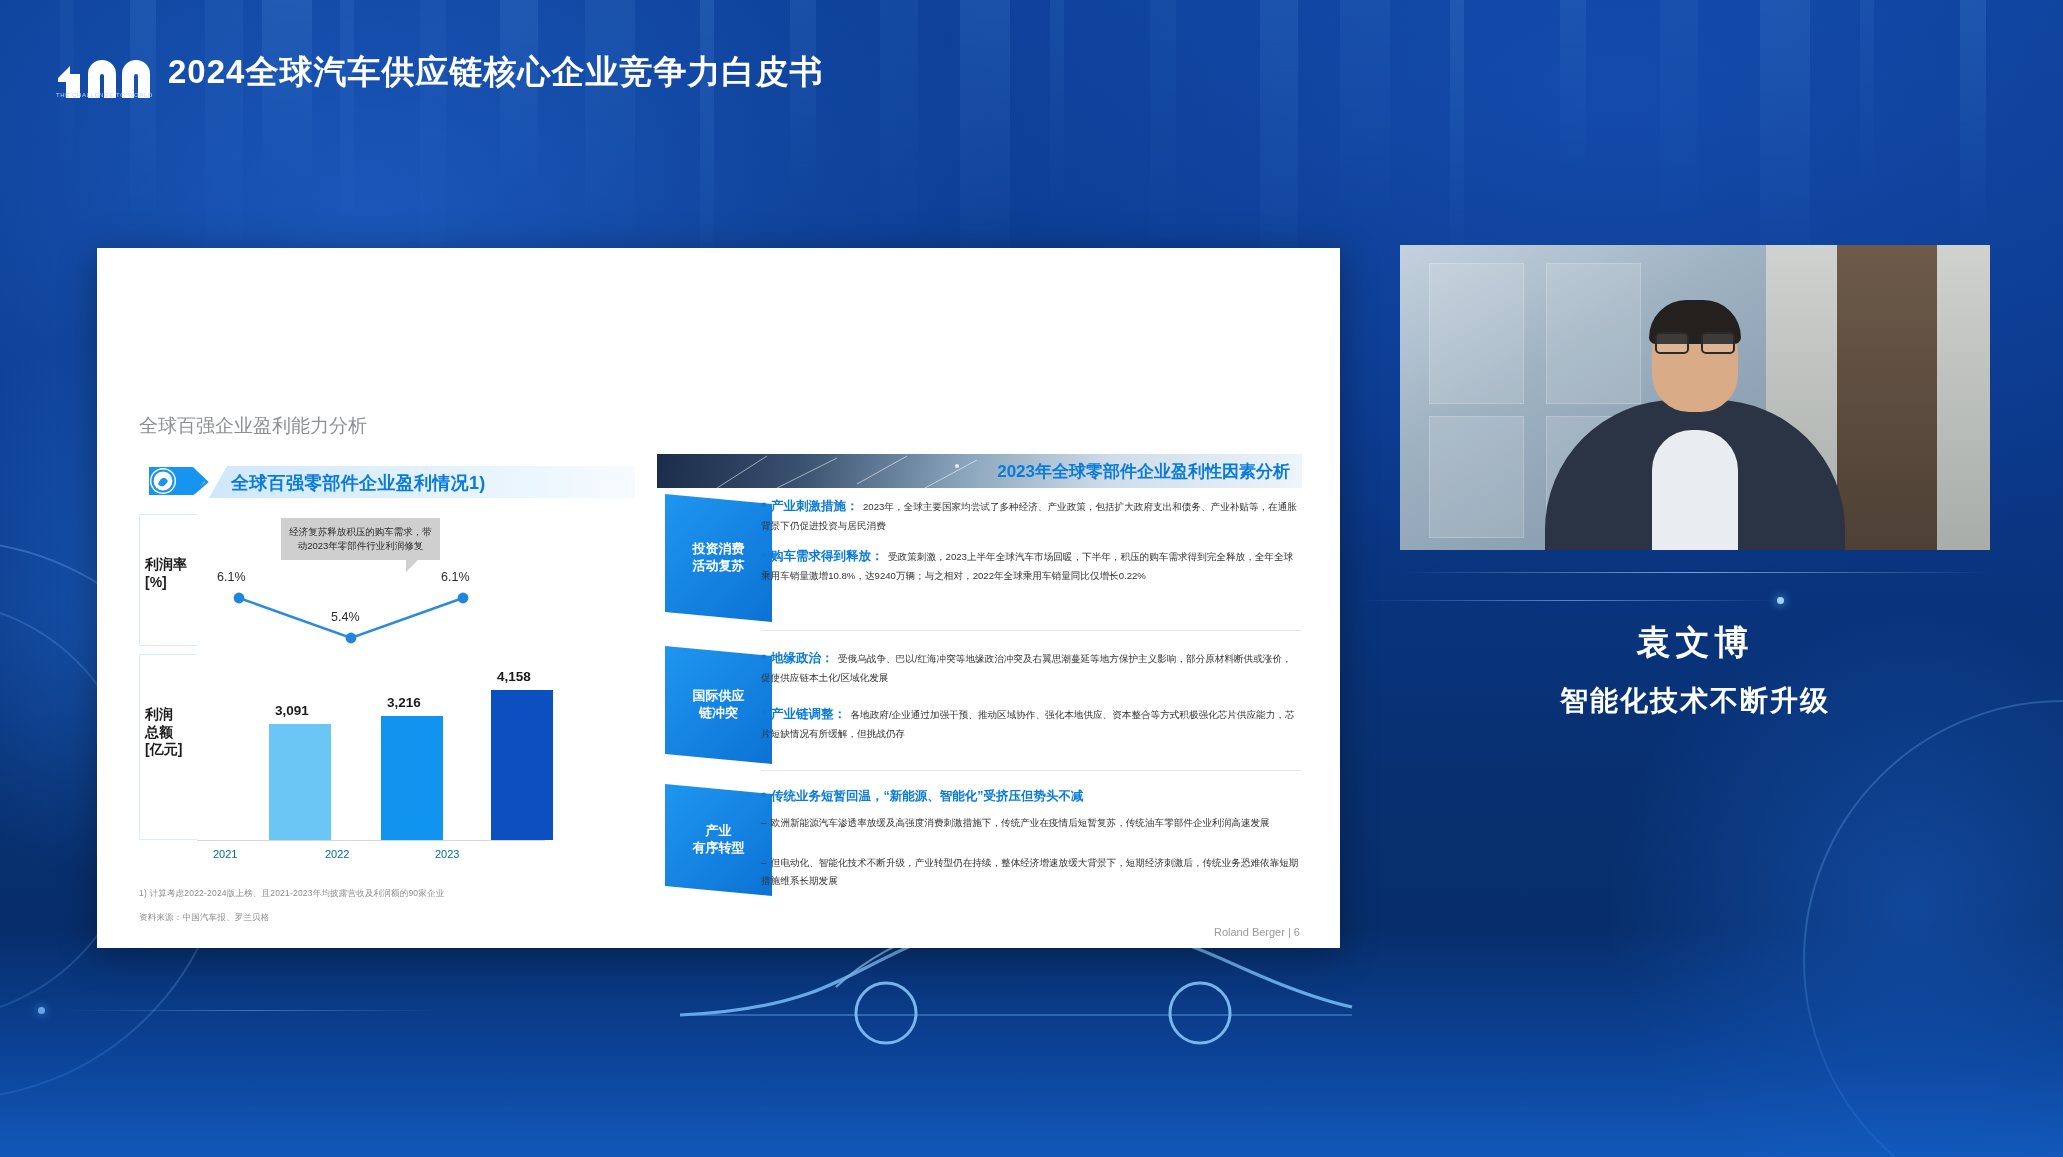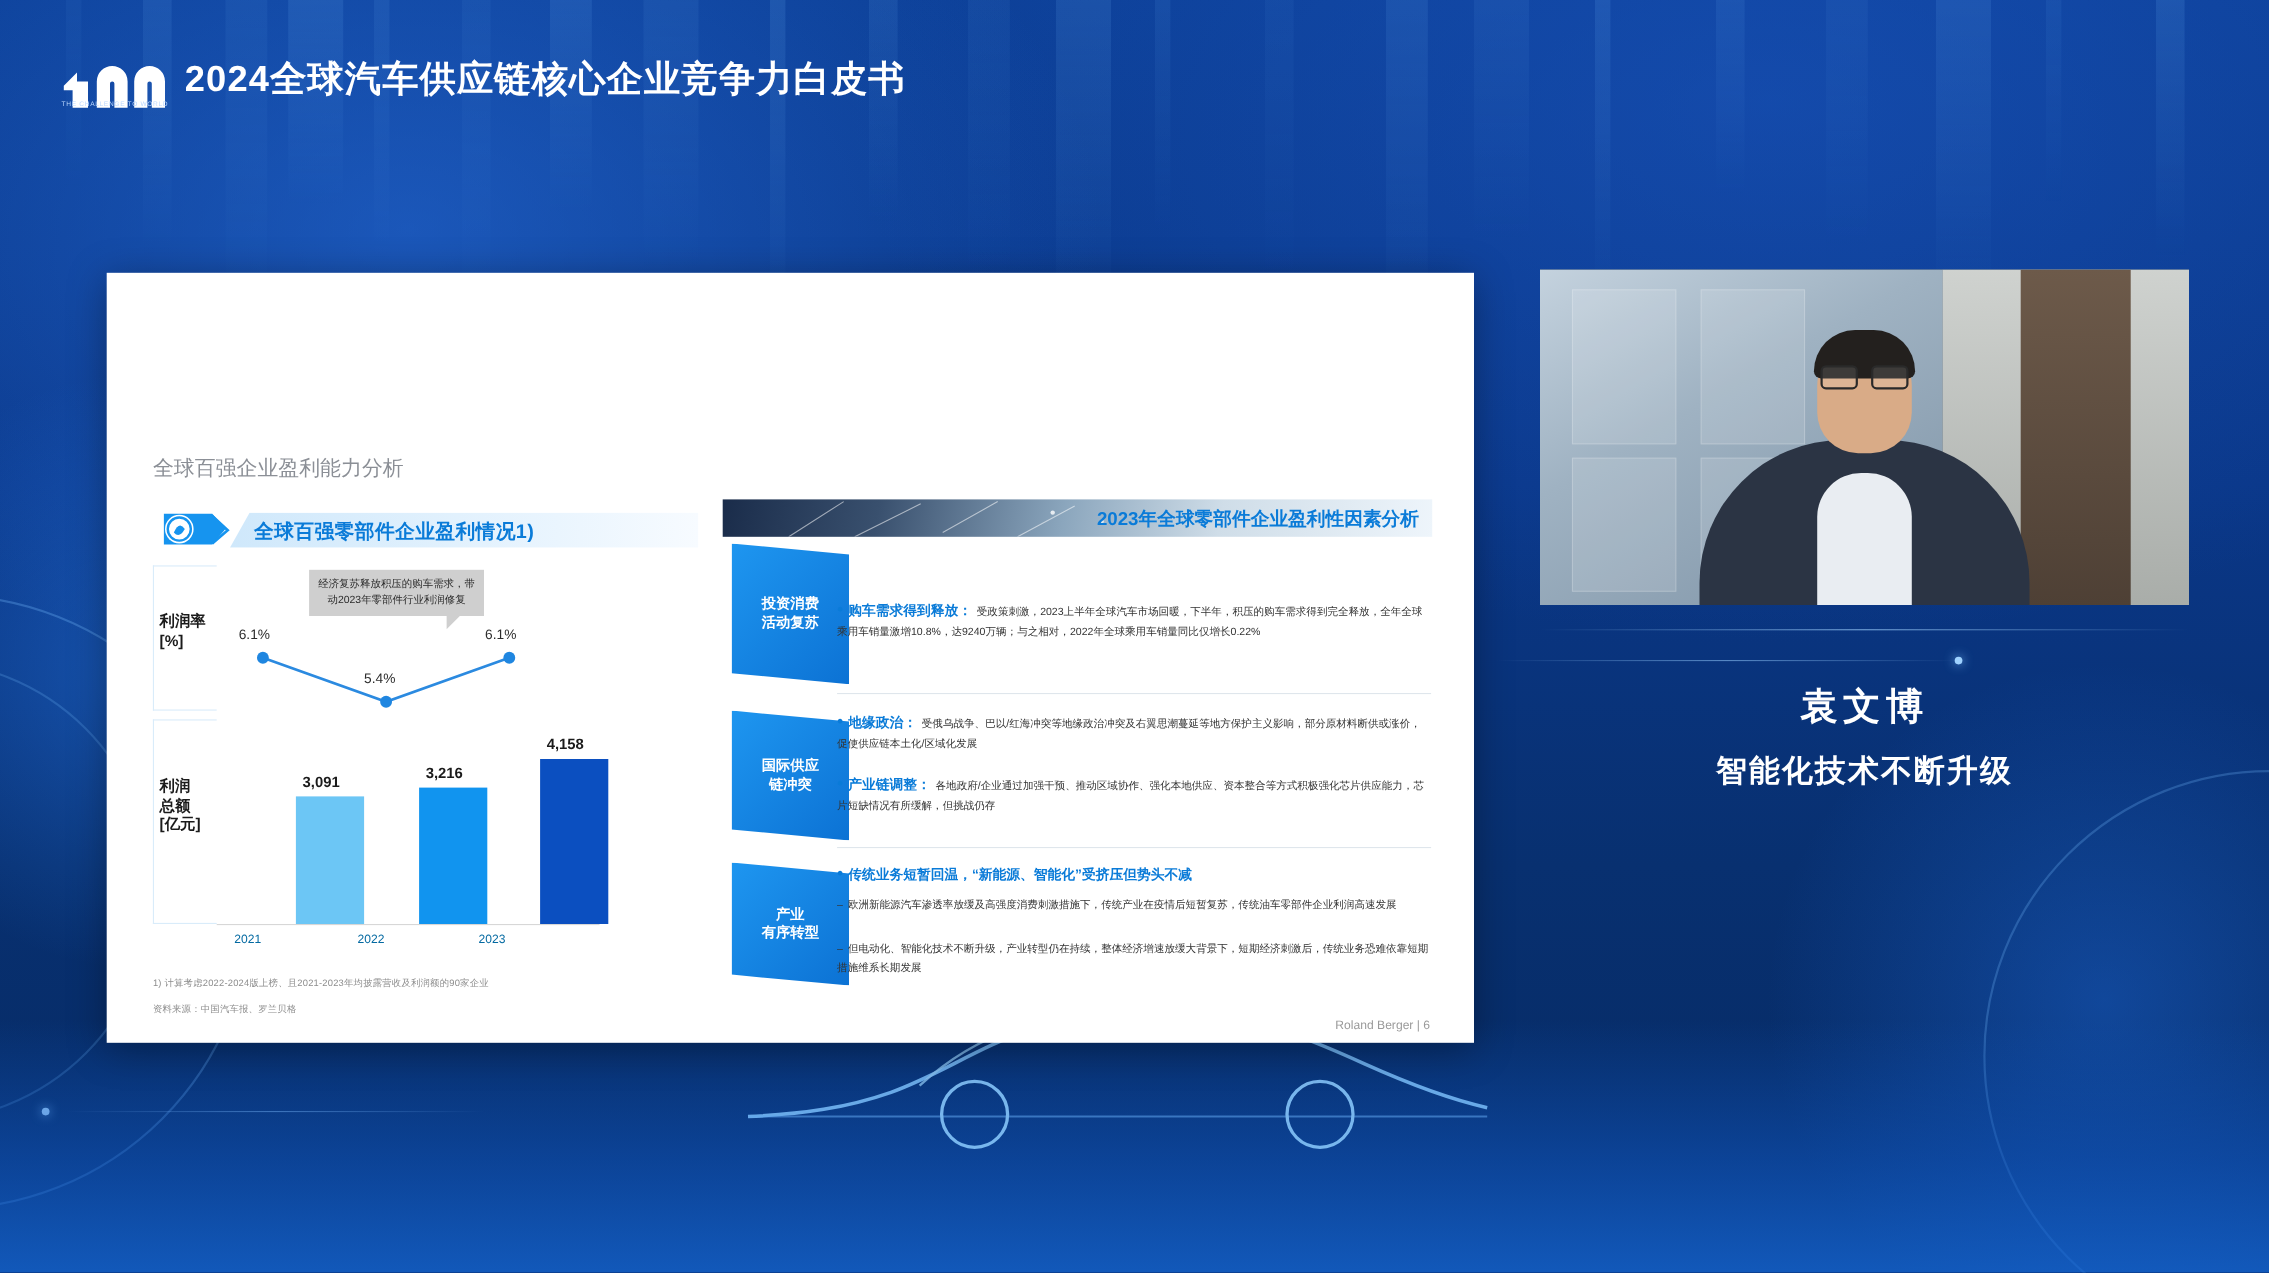--- a/index.html
+++ b/index.html
@@ -255,20 +255,25 @@
         <circle cx="345" cy="20" r="1.6" fill="#ffffff" opacity=".7"></circle>
       </svg>
       <div class="rp-head-txt">2023年全球零部件企业盈利性因素分析</div>
     </div>
 
     <div class="rp-body">
 
       <div class="cat" style="top:6px;height:128px;">
         <div><span>投资消费</span><br><span>活动复苏</span></div>
       </div>
+      <div class="blk" style="top:8px;">
+        <span class="bullet">•</span>
+        <span class="hd">产业刺激措施：</span>
+        <span class="tx">2023年，全球主要国家均尝试了多种经济、产业政策，包括扩大政府支出和债务、产业补贴等，在通胀背景下仍促进投资与居民消费</span>
+      </div>
       <div class="blk" style="top:58px;">
         <span class="bullet">•</span>
         <span class="hd">购车需求得到释放：</span>
         <span class="tx">受政策刺激，2023上半年全球汽车市场回暖，下半年，积压的购车需求得到完全释放，全年全球乘用车销量激增10.8%，达9240万辆；与之相对，2022年全球乘用车销量同比仅增长0.22%</span>
       </div>
       <div class="sep" style="top:142px;"></div>
 
       <div class="cat" style="top:158px;height:118px;">
         <div><span>国际供应</span><br><span>链冲突</span></div>
       </div>

